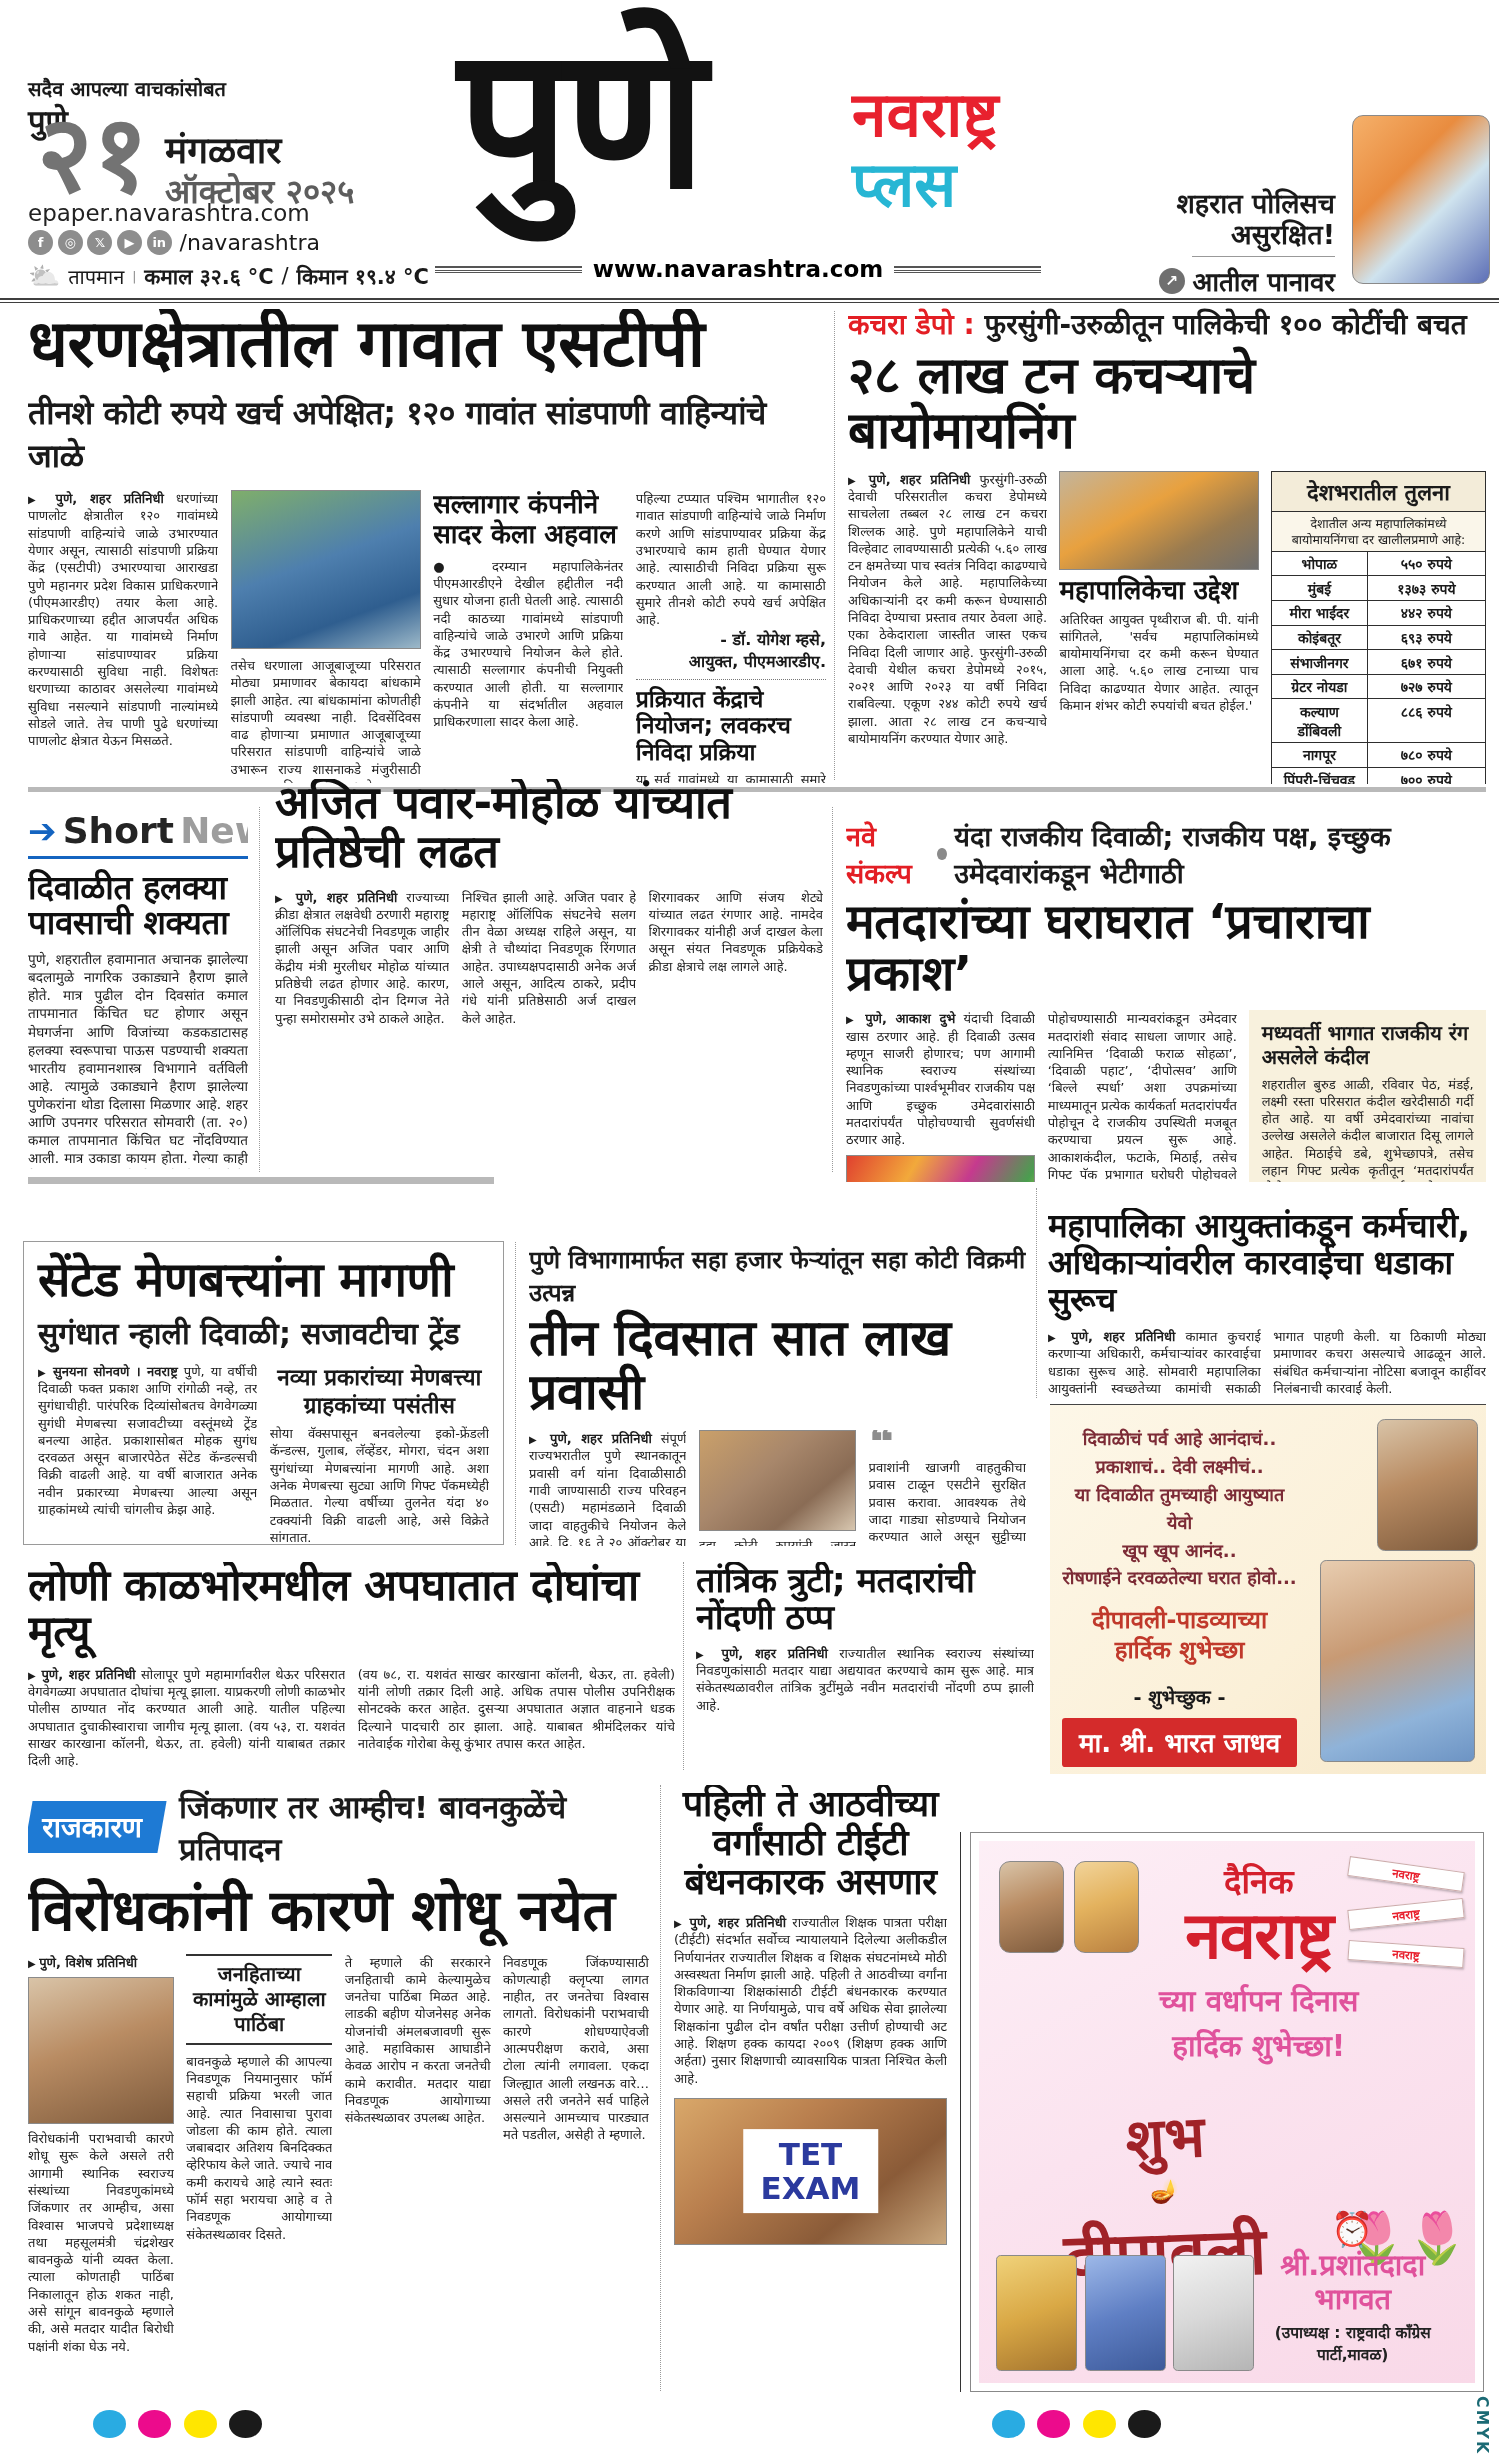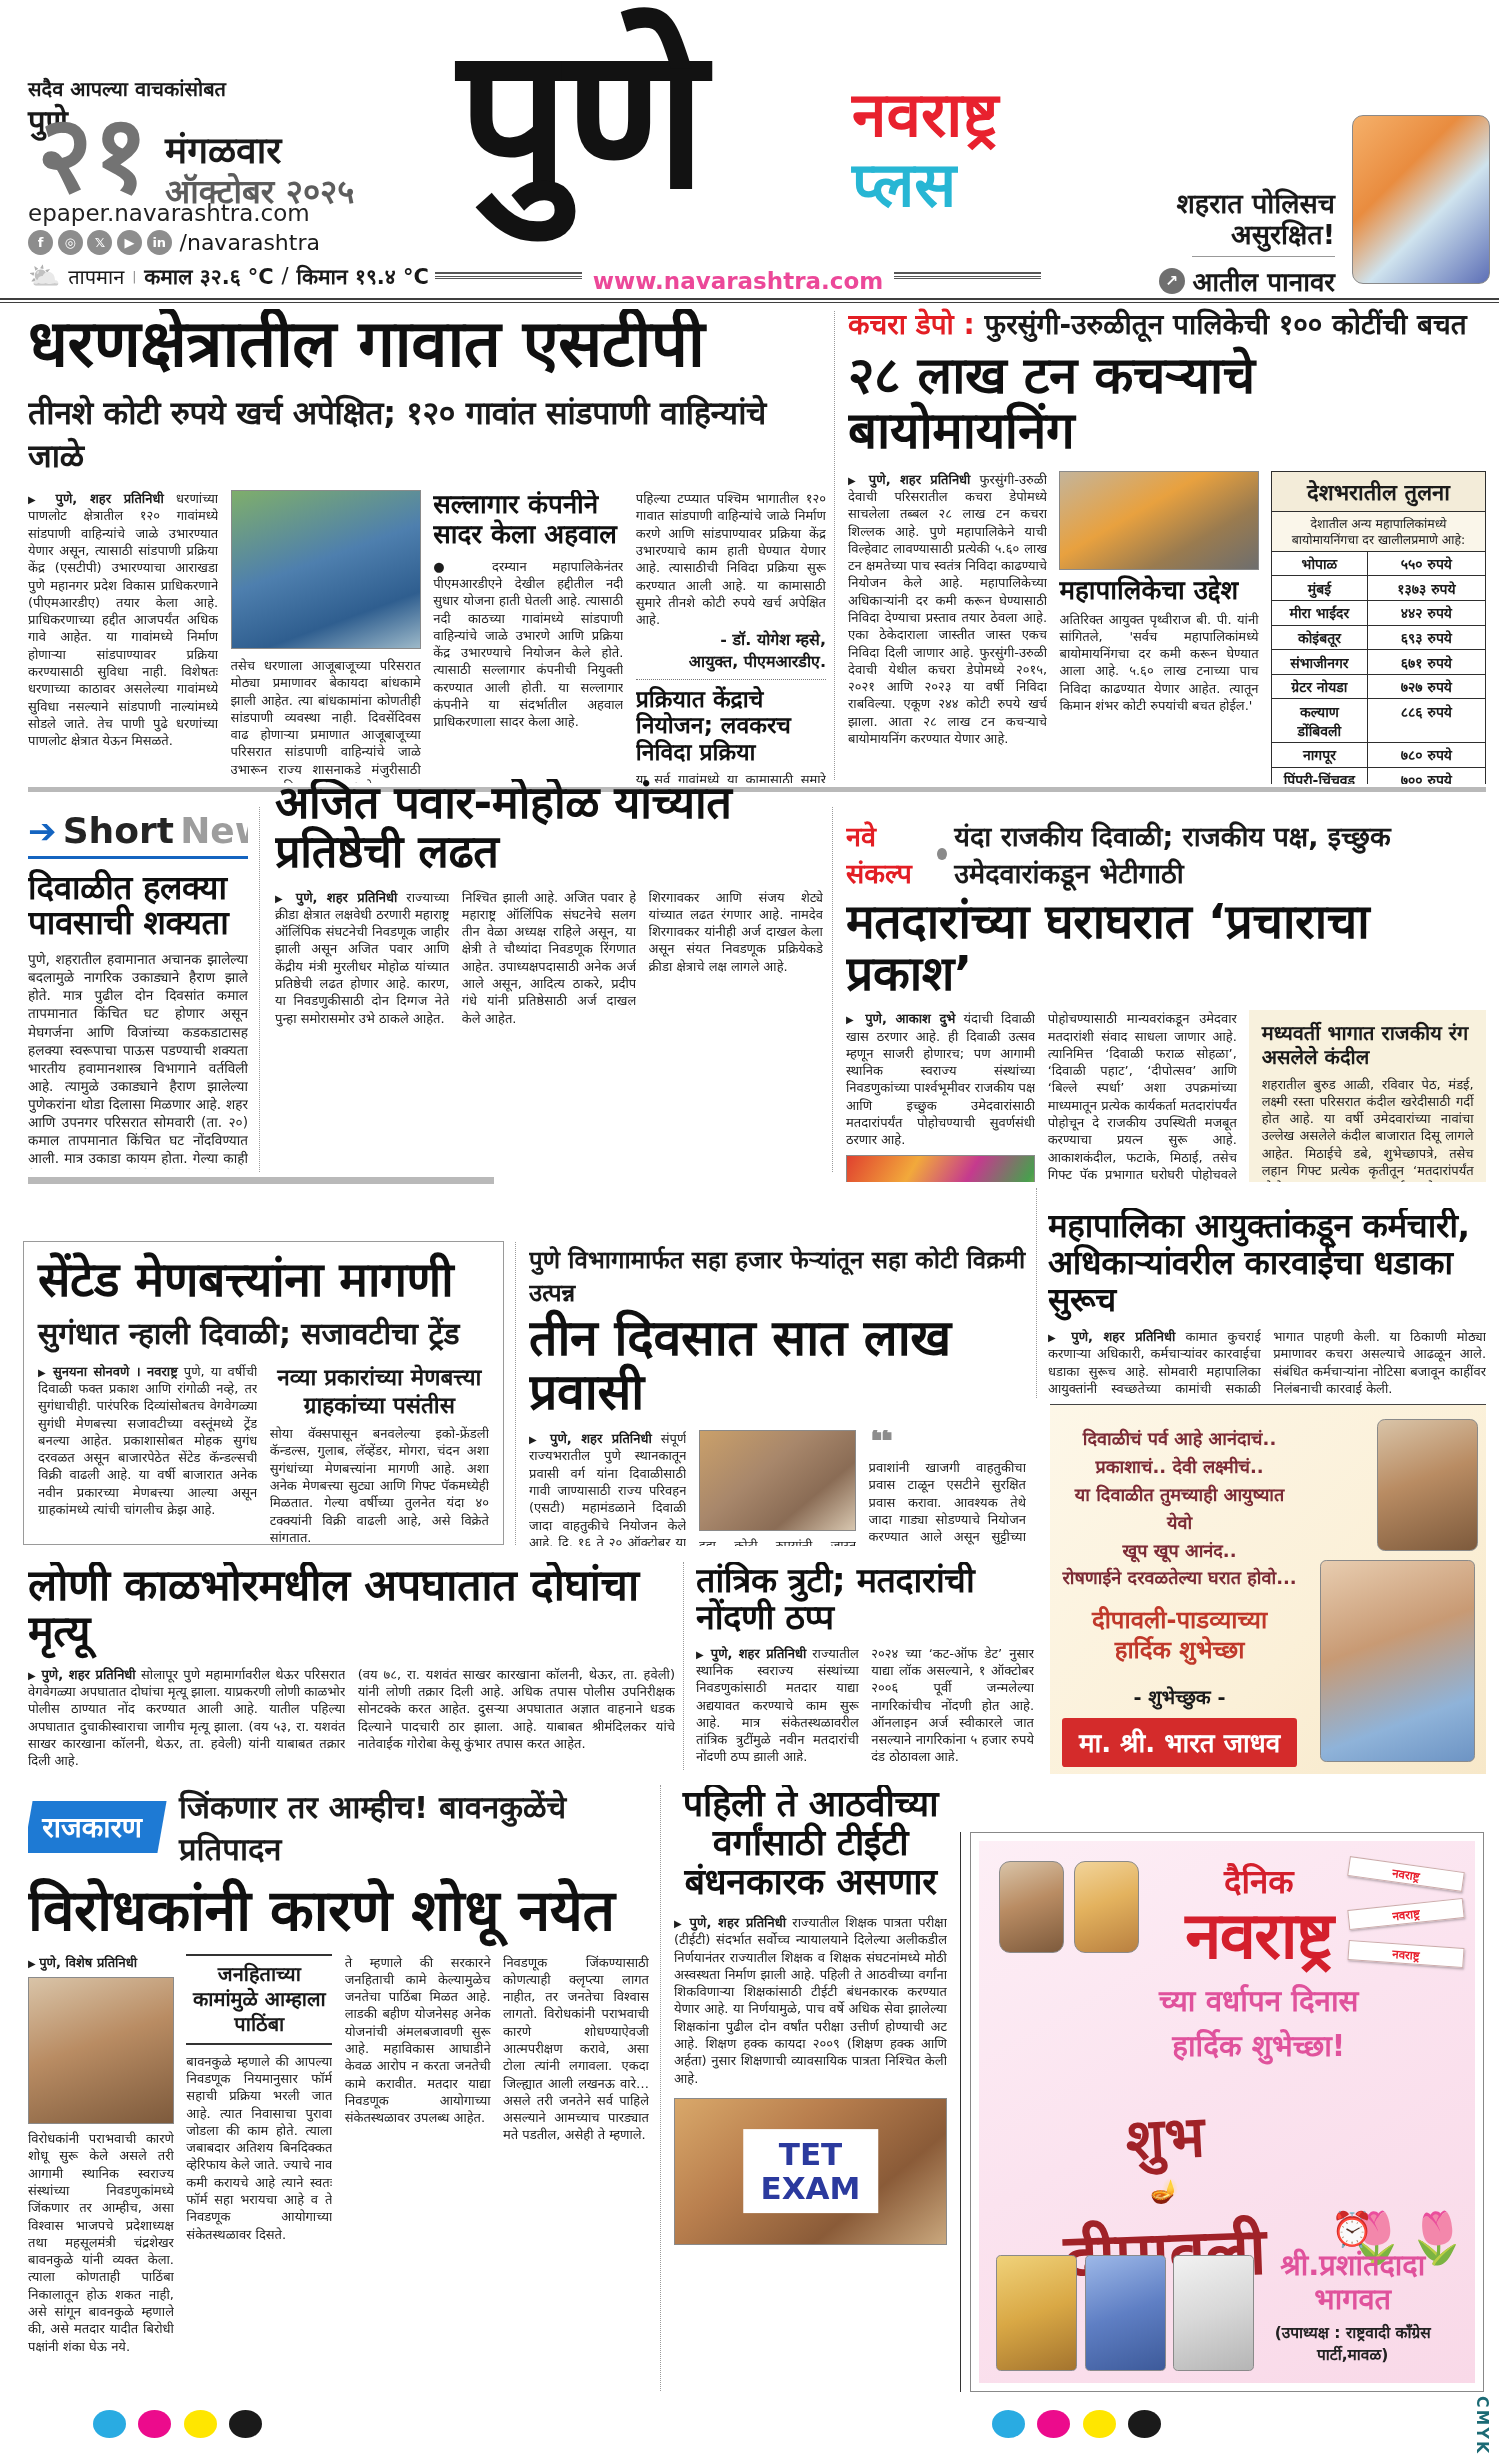--- a/index.html
+++ b/index.html
@@ -79,21 +79,21 @@
     <span style="font-size:21px; font-weight:bold;">किमान १९.४ °C</span>
   </div>
 
   <div class="abs mast-black" style="left:458px; top:29.5px;">पुणे</div>
   <div class="abs" style="left:852px; top:84px;">
     <div class="brand-red">नवराष्ट्र</div>
     <div class="brand-cyan" style="margin-top:7.8px;">प्लस</div>
   </div>
   <div class="abs" style="left:435px; top:256px; width:606px; display:flex; align-items:center; gap:11px;">
     <div class="rule3"></div>
-    <div style="font-size:23px; font-weight:bold; color:#ec4899;margin-top:12px;">www.navarashtra.com</div>
+    <div style="font-size:23px; font-weight:bold; color:#000000;">www.navarashtra.com</div>
     <div class="rule3"></div>
   </div>
 
   <div class="abs" style="left:1122px; top:188px; width:213px; text-align:right;">
     <div style="font-size:27px; font-weight:900; line-height:1.15;">शहरात पोलिसच असुरक्षित!</div>
     <div style="border-bottom:1.6px solid #999; margin:6.2px 0 6.2px 70px;"></div>
     <div style="display:flex; align-items:center; justify-content:flex-end; gap:7.8px;">
       <span style="width:26px; height:26px; border-radius:50%; background:#6f6f6f; color:#fff; display:inline-flex; align-items:center; justify-content:center; font-size:15.5px; font-weight:bold;">↗</span>
       <span style="font-size:26px; font-weight:900;">आतील पानावर</span>
     </div>
@@ -327,21 +327,20 @@
   </div>
 
   <div class="abs vline" style="left:683px; top:1562px; height:208px;"></div>
   <div class="abs ov" style="left:696px; top:1562px; width:338px; height:208px;">
     <div class="hl" style="font-size:34px;">तांत्रिक त्रुटी; मतदारांची नोंदणी ठप्प</div>
     <div class="cols" style="margin-top:9.3px; height:116px;">
       <div class="col bt">
         <span class="dl">पुणे, शहर प्रतिनिधी</span>
         <span>राज्यातील स्थानिक स्वराज्य संस्थांच्या निवडणुकांसाठी मतदार याद्या अद्ययावत करण्याचे काम सुरू आहे. मात्र संकेतस्थळावरील तांत्रिक त्रुटींमुळे नवीन मतदारांची नोंदणी ठप्प झाली आहे.</span>
       </div>
-      <div class="col bt">२०२४ च्या ‘कट-ऑफ डेट’ नुसार याद्या लॉक असल्याने, १ ऑक्टोबर २००६ पूर्वी जन्मलेल्या नागरिकांचीच नोंदणी होत आहे. ऑनलाइन अर्ज स्वीकारले जात नसल्याने नागरिकांना ५ हजार रुपये दंड ठोठावला आहे.</div>
     </div>
   </div>
 
   <div class="abs ov" style="left:28px; top:1785px; width:621px; height:607px;">
     <div style="display:flex; align-items:center; gap:17px;">
       <span class="tag-blue"><span>राजकारण</span></span>
       <span style="font-size:31px; font-weight:800;">जिंकणार तर आम्हीच! बावनकुळेंचे प्रतिपादन</span>
     </div>
     <div class="hl" style="font-size:57px; margin-top:11px;">विरोधकांनी कारणे शोधू नयेत</div>
     <div class="cols" style="margin-top:12px; height:450px; ">

